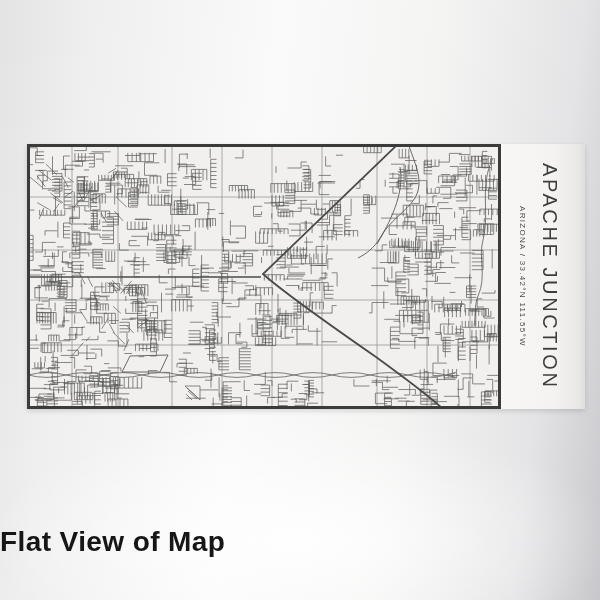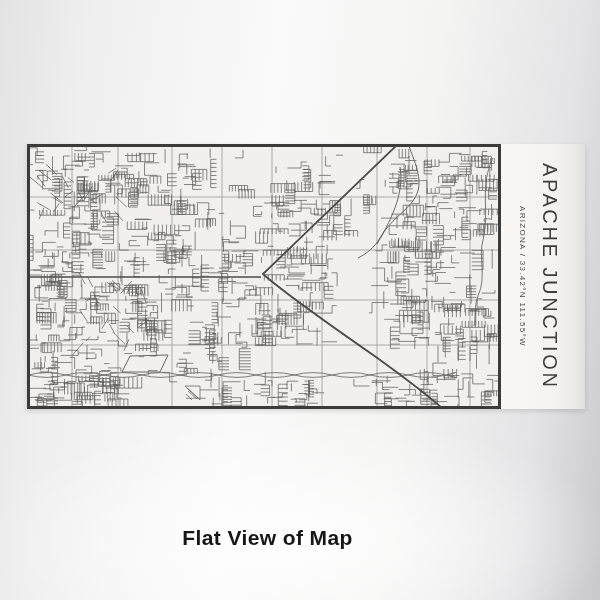--- a/index.html
+++ b/index.html
@@ -26,22 +26,22 @@
     display:flex;flex-direction:row;align-items:center;justify-content:center;
     gap:11px;padding-right:8px;box-sizing:border-box;
   }
   .vtext{
     writing-mode:vertical-rl;text-orientation:mixed;
     white-space:nowrap;color:#424242;
   }
   .label-title{font-size:20px;letter-spacing:2.6px;font-weight:400;color:#3e3e3e;}
   .label-sub{font-size:8px;letter-spacing:1.3px;color:#4c4c4c;}
   .caption{
-    position:absolute;left:0;top:526px;width:535px;text-align:center;
-    font-size:21px;font-weight:700;color:#161616;letter-spacing:.4px;
+    position:absolute;left:0;top:526px;width:535px;text-align:left;
+    font-size:28px;font-weight:700;color:#161616;letter-spacing:.4px;
   }
 </style>
 </head>
 <body>
 
 <div class="stage">
 
   <div class="wrap">
 
     <div class="map-card">

